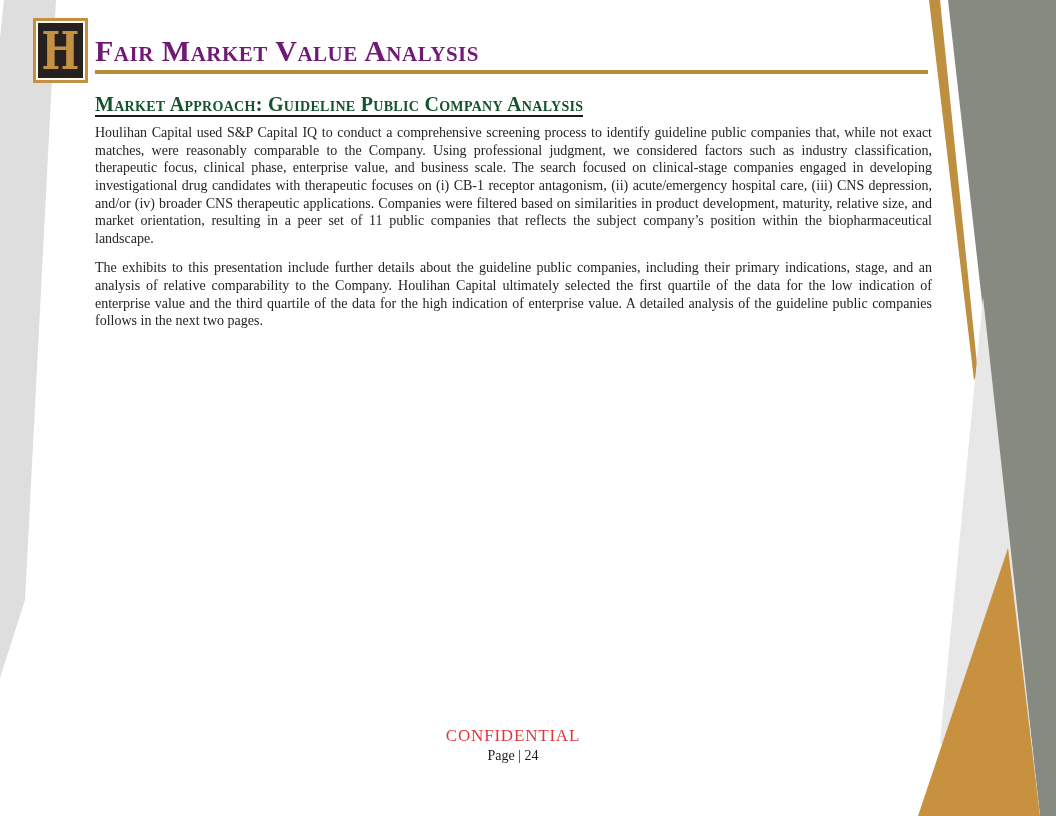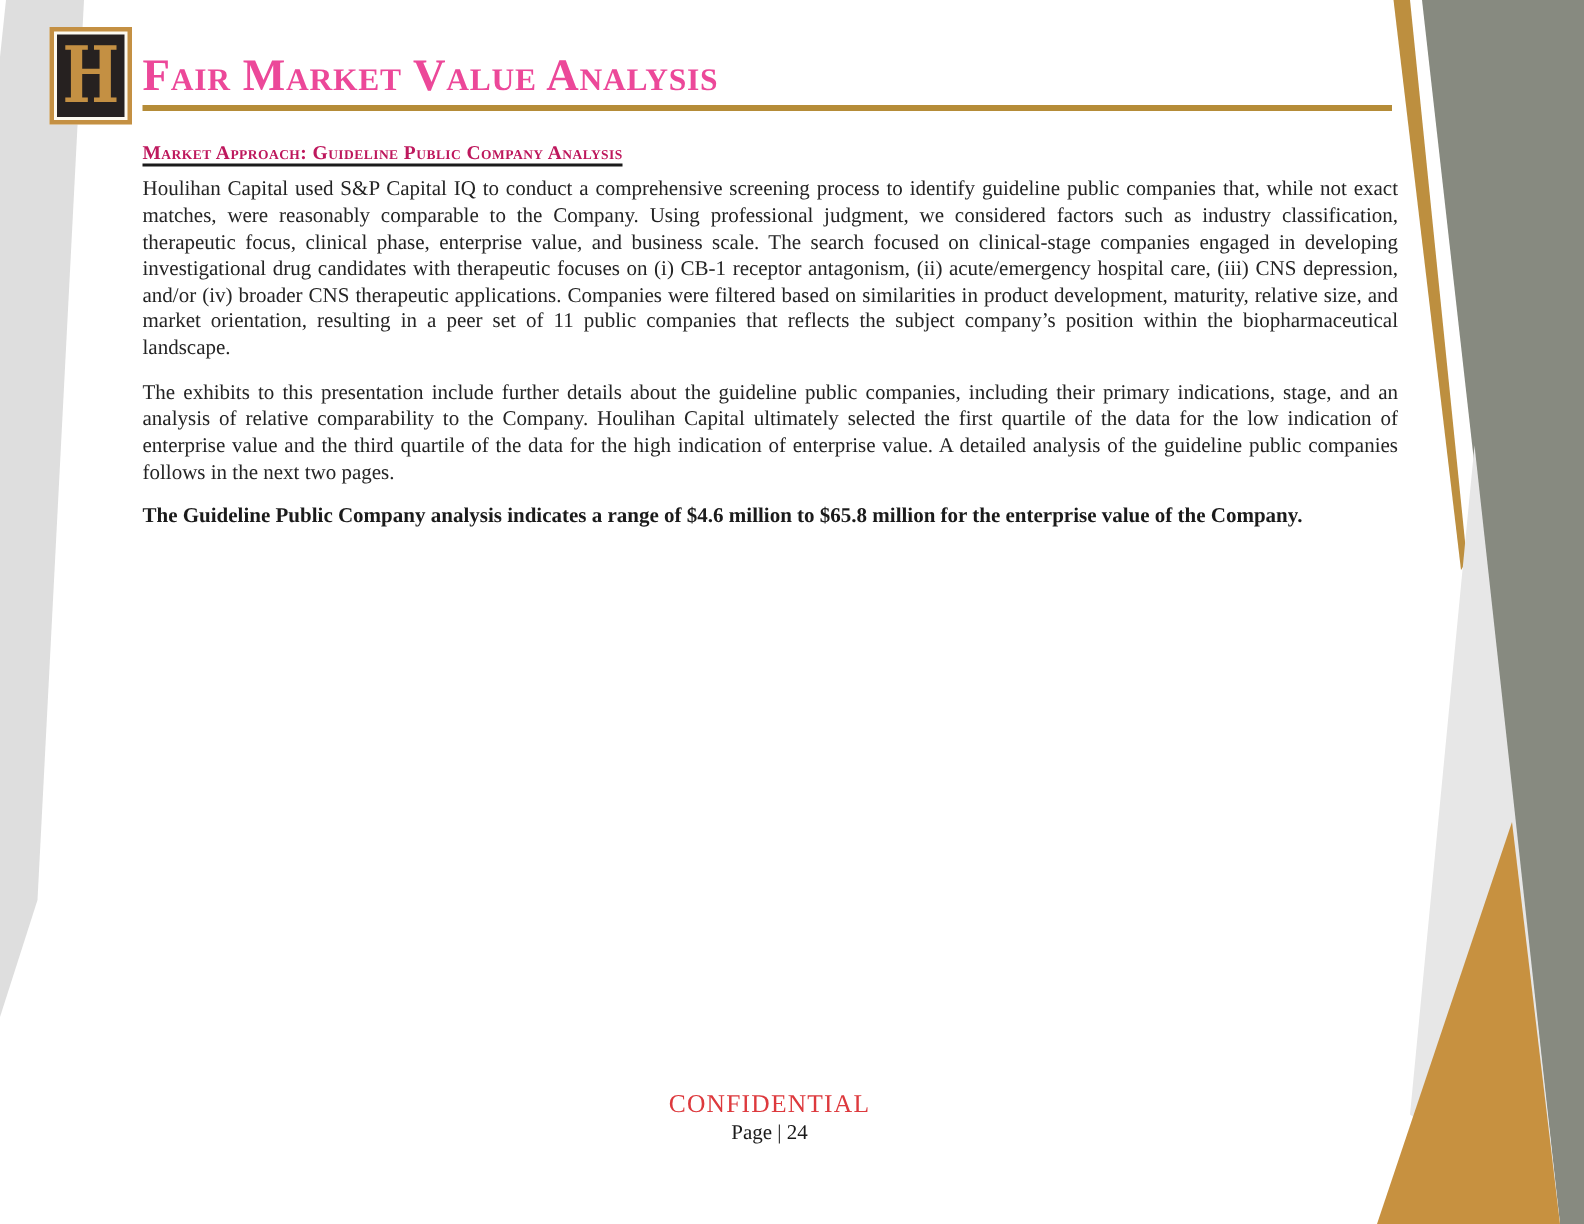--- a/index.html
+++ b/index.html
@@ -21,29 +21,29 @@
   }
   .logo-letter{
     font-family:"DejaVu Serif",serif;font-size:40px;line-height:1;
     color:#c49043;transform:scaleY(1.3);font-weight:bold;
   }
 
   
   .title-block{position:absolute;left:95px;top:34px;width:838px;}
   .page-title{
     margin:0;font-variant:small-caps;font-weight:bold;font-size:30px;
-    letter-spacing:0.5px;color:#ec4899;line-height:1.1;white-space:nowrap;
+    letter-spacing:0.5px;color:#701a75;line-height:1.1;white-space:nowrap;
   }
   .gold-rule{width:833px;height:4px;background:#b58c38;margin-top:3px;}
 
   
   .content{position:absolute;left:95px;top:93px;width:837px;color:#242424;}
   .section-heading{
     display:inline-block;margin:0 0 7px 0;font-variant:small-caps;
-    font-weight:bold;font-size:13px;letter-spacing:0.3px;color:#be185d;
+    font-weight:bold;font-size:20px;letter-spacing:0.3px;color:#14532d;
     border-bottom:2px solid #1b1b1b;padding-bottom:0px;line-height:1.1;
   }
   .content p{
     margin:0 0 12px 0;font-size:14px;line-height:1.26;text-align:justify;
   }
   .content p.key-finding{font-weight:bold;color:#1b1b1b;}
 
   
   .footer{position:absolute;left:0;top:726px;width:1026px;text-align:center;}
   .confidential{color:#dd393d;font-size:17px;letter-spacing:0.8px;}
@@ -70,21 +70,20 @@
 
   <div class="title-block">
     <h1 class="page-title">Fair Market Value Analysis</h1>
     <div class="gold-rule"></div>
   </div>
 
   <div class="content">
     <h2 class="section-heading">Market Approach: Guideline Public Company Analysis</h2>
     <p>Houlihan Capital used S&amp;P Capital IQ to conduct a comprehensive screening process to identify guideline public companies that, while not exact matches, were reasonably comparable to the Company. Using professional judgment, we considered factors such as industry classification, therapeutic focus, clinical phase, enterprise value, and business scale. The search focused on clinical-stage companies engaged in developing investigational drug candidates with therapeutic focuses on (i) CB-1 receptor antagonism, (ii) acute/emergency hospital care, (iii) CNS depression, and/or (iv) broader CNS therapeutic applications. Companies were filtered based on similarities in product development, maturity, relative size, and market orientation, resulting in a peer set of 11 public companies that reflects the subject company’s position within the biopharmaceutical landscape.</p>
     <p>The exhibits to this presentation include further details about the guideline public companies, including their primary indications, stage, and an analysis of relative comparability to the Company. Houlihan Capital ultimately selected the first quartile of the data for the low indication of enterprise value and the third quartile of the data for the high indication of enterprise value. A detailed analysis of the guideline public companies follows in the next two pages.</p>
-    <p class="key-finding">The Guideline Public Company analysis indicates a range of $4.6 million to $65.8 million for the enterprise value of the Company.</p>
   </div>
 
   <div class="footer">
     <div class="confidential">CONFIDENTIAL</div>
     <div class="page-number">Page | 24</div>
   </div>
 
 </div>
 
 </body></html>

